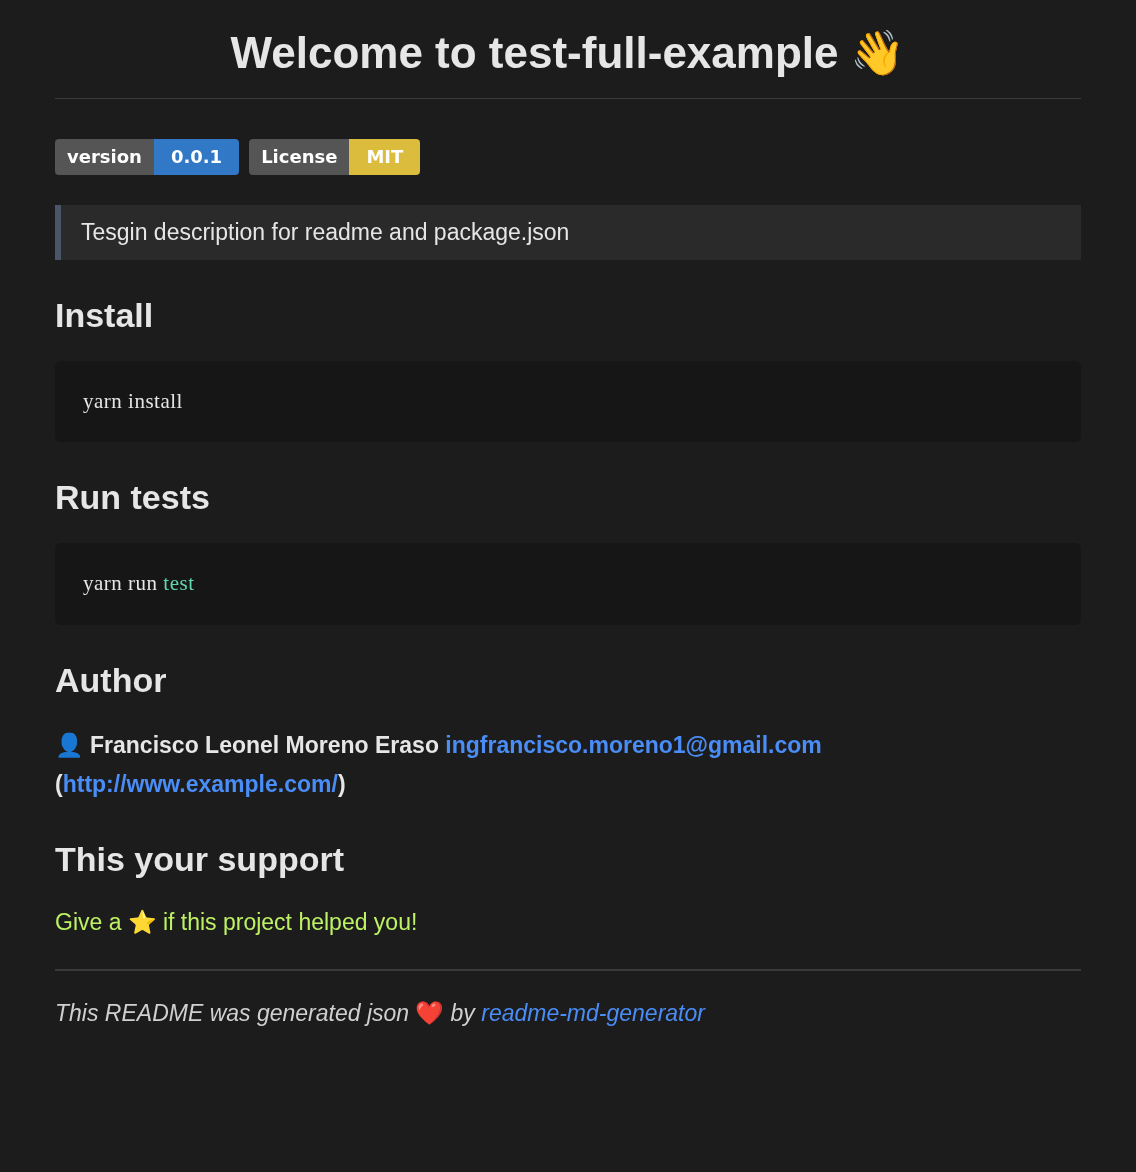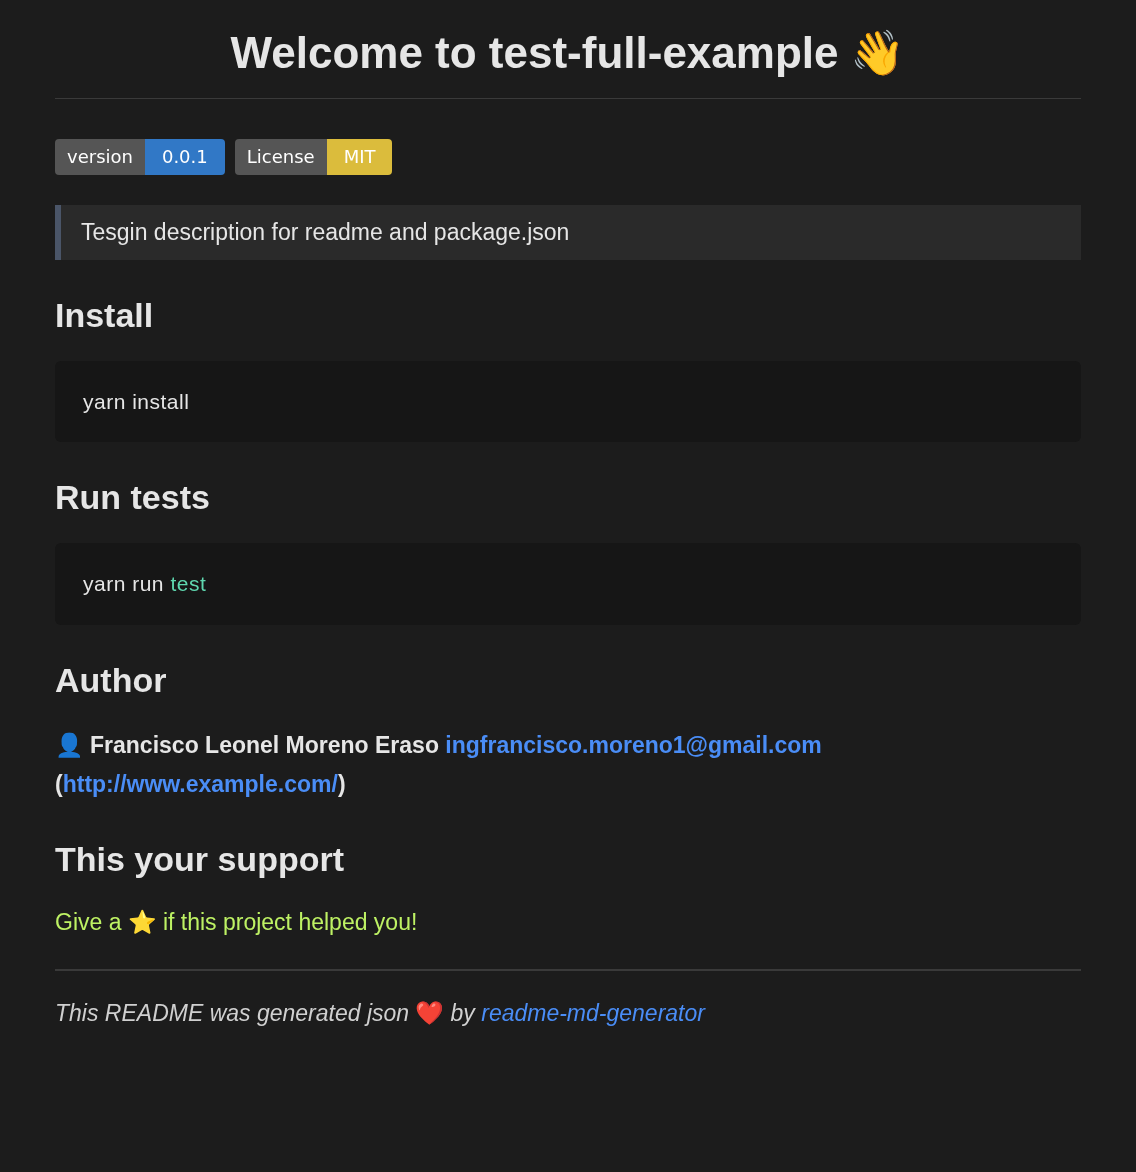--- a/index.html
+++ b/index.html
@@ -23,20 +23,21 @@
       text-align: center;
       color: #e6e6e6;
       padding-bottom: 12px;
       border-bottom: 1px solid #3a3a3a;
       margin-bottom: 40px;
     }
     .badges {
       display: flex;
       gap: 10px;
       margin-bottom: 30px;
+      font-weight: bold;
     }
     .badge {
       display: inline-flex;
       border-radius: 4px;
       overflow: hidden;
       font-family: Verdana, DejaVu Sans, sans-serif;
       font-size: 18px;
       line-height: 1;
     }
     .badge-left {
@@ -62,21 +63,21 @@
       font-size: 34px;
       font-weight: 600;
       color: #e6e6e6;
       margin-top: 30px;
       margin-bottom: 20px;
     }
     .code-block {
       background-color: #161616;
       border-radius: 6px;
       padding: 25px 28px;
-      font-family: Liberation Sans, sans-serif;
+      font-family: Liberation Serif, serif;
       font-size: 21px;
       color: #e6e6e6;
       margin-bottom: 30px;
       letter-spacing: 0.5px;
     }
     .code-keyword {
       color: #5fd7af;
     }
     .author-line {
       font-size: 23px;

